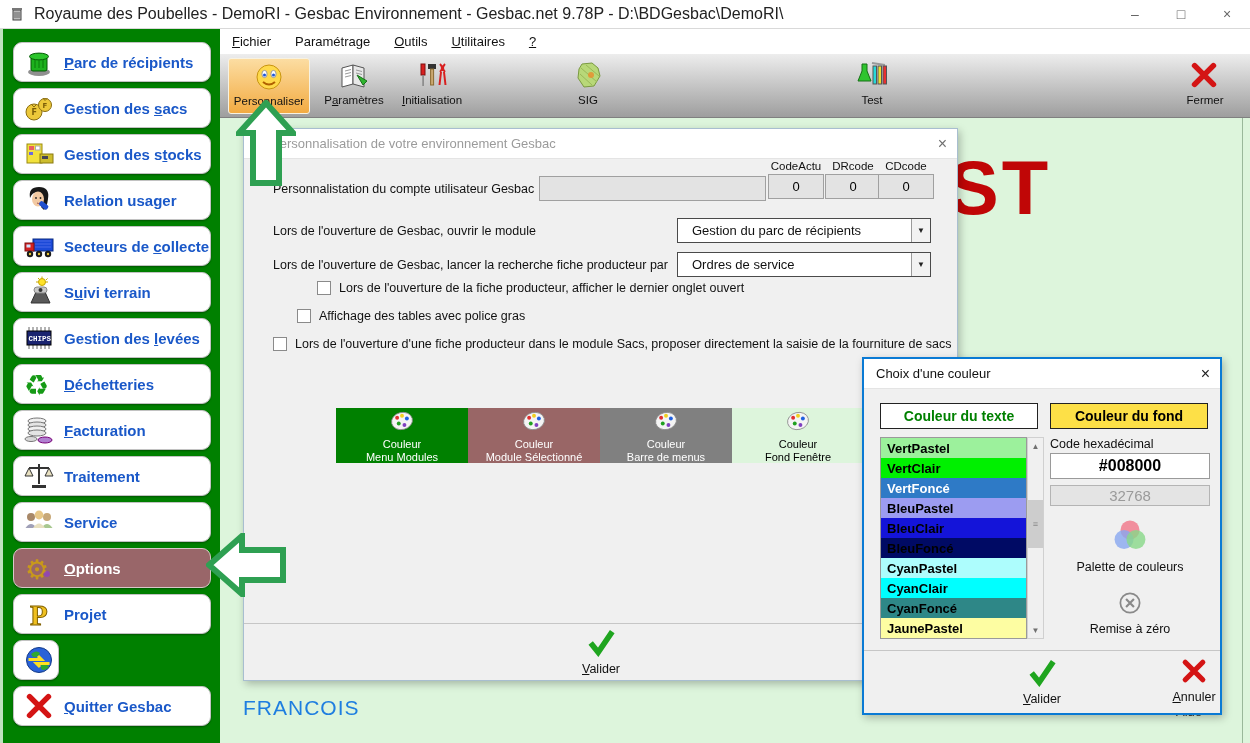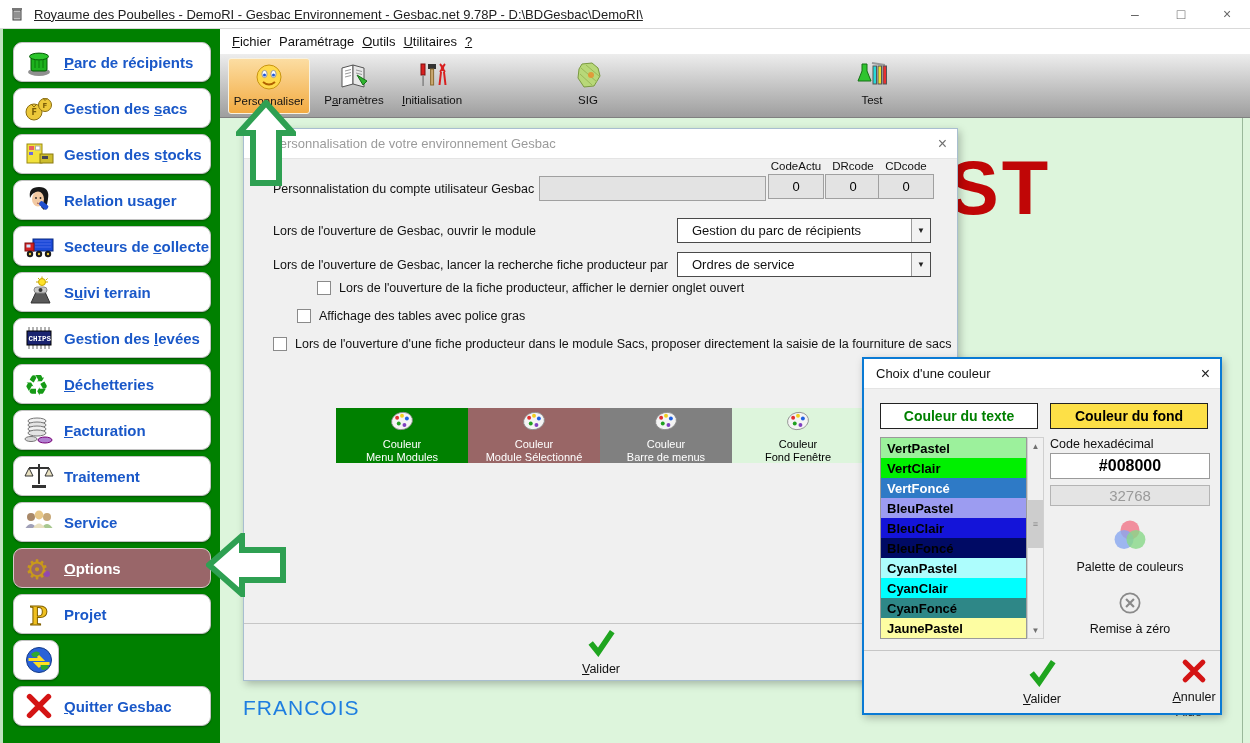--- a/index.html
+++ b/index.html
@@ -5,42 +5,42 @@
   html,body{margin:0;padding:0;}
   body{width:1250px;height:743px;position:relative;overflow:hidden;
        font-family:"Liberation Sans",sans-serif;background:#ddf5dc;}
   .abs{position:absolute;}
   u{text-decoration:underline;}
 
   
   .titlebar{left:0;top:0;width:1250px;height:28px;background:#ffffff;
             border-bottom:1px solid #d9d9d9;display:flex;align-items:center;z-index:40;}
   .app-icon{margin-left:8px;width:18px;height:18px;}
-  .title-text{margin-left:8px;font-size:13px;color:#222;text-decoration:underline;}
+  .title-text{margin-left:8px;font-size:16px;color:#222;}
   .win-controls{position:absolute;right:0;top:0;height:28px;display:flex;}
   .win-btn{width:46px;height:28px;display:flex;align-items:center;justify-content:center;
            color:#666;font-size:14px;cursor:pointer;}
 
   
   .sidebar{left:0;top:28px;width:220px;height:715px;background:#008000;
            border-left:3px solid #bfe3bf;box-sizing:border-box;z-index:8;}
   .side-item{position:absolute;left:10px;width:198px;height:40px;background:#fff;
              border:1px solid #c2c2c2;border-radius:9px;display:flex;align-items:center;
              gap:8px;padding-left:8px;box-sizing:border-box;cursor:pointer;
              box-shadow:0 1px 2px rgba(0,0,0,.35);}
   .side-item .s-icon{width:34px;height:34px;flex:0 0 34px;display:flex;align-items:center;justify-content:center;
                      font-family:"DejaVu Sans",sans-serif;}
   .side-item .s-label{font-size:15px;font-weight:bold;color:#1a58c8;white-space:nowrap;}
   .side-item.selected{background:#996669;border-color:#d8c8c8;}
   .side-item.selected .s-label{color:#ffffff;}
   .side-item.mini{width:46px;}
 
   
   .menubar{left:220px;top:28px;width:1030px;height:26px;background:#fff;display:flex;
-           align-items:center;padding-left:12px;gap:8px;box-sizing:border-box;z-index:6;}
+           align-items:center;padding-left:12px;gap:24px;box-sizing:border-box;z-index:6;}
   .menu-item{font-size:13px;color:#111;cursor:pointer;white-space:nowrap;}
   .toolbar{left:220px;top:54px;width:1030px;height:64px;
            background:linear-gradient(#ededed,#9e9e9e);border-bottom:1px solid #808080;
            box-sizing:border-box;z-index:6;}
   .tool-btn{position:absolute;top:4px;width:80px;height:54px;display:flex;flex-direction:column;
             align-items:center;justify-content:flex-start;cursor:pointer;border-radius:3px;}
   .tool-btn .t-icon{width:32px;height:32px;margin-top:2px;}
   .tool-btn .t-label{font-size:11.5px;color:#111;margin-top:2px;white-space:nowrap;}
   .tool-btn.active{background:linear-gradient(#fcdda2,#f2ab42);border:1px solid #f7f2e2;}
 
@@ -344,20 +344,26 @@
     <div class="tool-btn" style="left: 612px;">
       <div class="t-icon"><svg width="32" height="32" viewBox="0 0 32 32">
           <path d="M16 3 l13 2" stroke="#999" stroke-width="2"></path>
           <path d="M6 4 h5 v7 l4 10 h-13 l4 -10 z" fill="#2fc42f" stroke="#167016"></path>
           <rect x="17" y="6" width="3.5" height="18" fill="#28d8d8" stroke="#555"></rect>
           <rect x="22" y="6" width="3.5" height="18" fill="#e8e030" stroke="#555"></rect>
           <rect x="27" y="6" width="3.5" height="18" fill="#e83030" stroke="#555"></rect>
         </svg></div>
       <div class="t-label">Test</div>
     </div>
+    <div class="tool-btn" style="left: 945px;">
+      <div class="t-icon"><svg width="30" height="30" viewBox="0 0 32 32">
+          <path d="M6 6 L26 26 M26 6 L6 26" stroke="#d41414" stroke-width="6" stroke-linecap="round"></path>
+        </svg></div>
+      <div class="t-label">Fermer</div>
+    </div>
   </div>
 
 <div class="abs content"></div>
 <div class="abs right-edge"></div>
 <div class="abs st-text">ST</div>
 <div class="abs francois">FRANCOIS</div>
 <div class="abs aide">Aide</div>
 
 <div class="abs dialog main-dialog">
   <div class="dlg-title">

